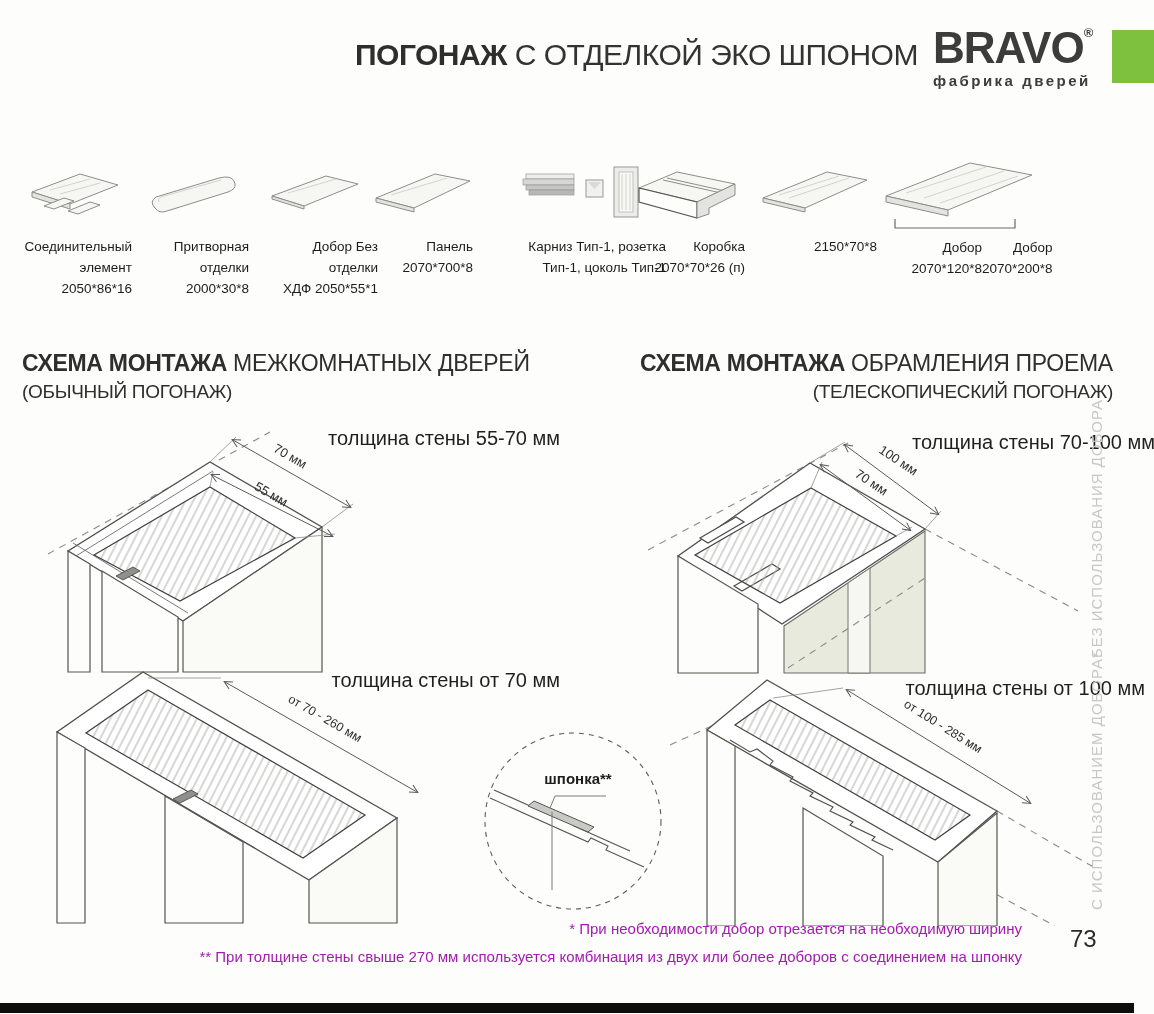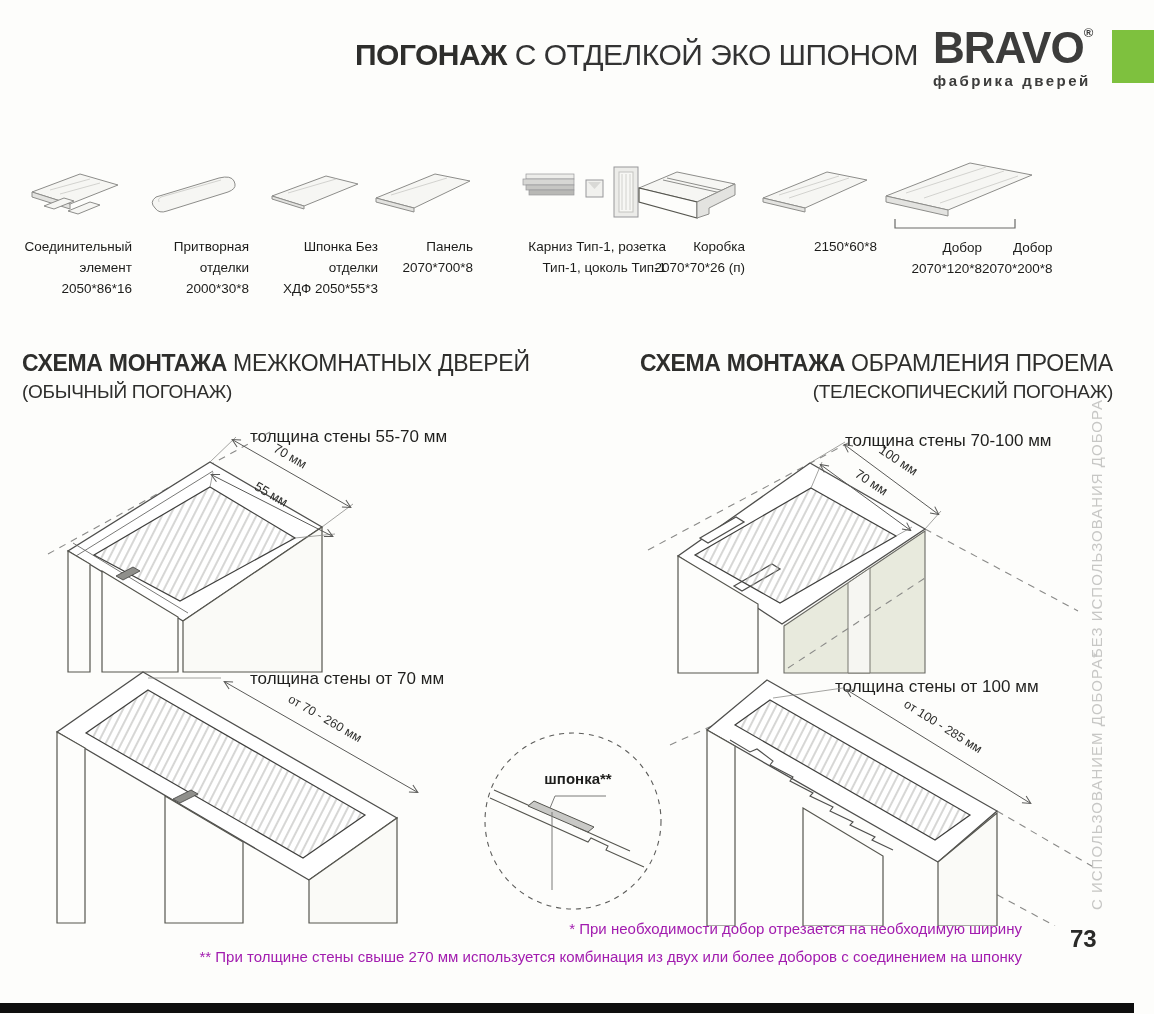--- a/index.html
+++ b/index.html
@@ -16,21 +16,21 @@
   
   .product{position:absolute;top:158px;}
   .picon{height:64px;display:flex;align-items:flex-end;}
   .plabel{margin-top:15px;font-size:13.5px;line-height:1.55;color:#1c1c1a;text-align:right;}
   .bracket{position:absolute;}
   
   .scheme-h{position:absolute;font-size:23px;color:#2e2e2c;letter-spacing:-0.3px;}
   .scheme-h b{font-weight:700;}
   .scheme-sub{font-size:19px;margin-top:4px;color:#2e2e2c;}
   
-  .caption{position:absolute;width:310px;text-align:left;font-size:17px;font-weight:500;color:#1f1f1d;}
+  .caption{position:absolute;width:310px;text-align:right;font-size:20px;font-weight:500;color:#1f1f1d;}
   
   .diag{position:absolute;}
   .dash{stroke:#8a8a88;stroke-width:1.1;stroke-dasharray:7 6;fill:none;}
   .band{fill:#ffffff;stroke:#4f4f4d;stroke-width:1.3;}
   .hatchpoly{stroke:#3f3f3d;stroke-width:1.2;}
   .face{fill:#fdfdfb;stroke:#56564f;stroke-width:1.2;}
   .face2{fill:#fafaf7;stroke:#56564f;stroke-width:1.2;}
   .faceg{fill:#e8eadd;stroke:#6a6a64;stroke-width:1.1;}
   .facew{fill:#f6f6f2;stroke:#77776f;stroke-width:1;}
   .hinge{fill:#8f8f8b;stroke:#3d3d3b;stroke-width:0.8;}
@@ -43,21 +43,21 @@
   .detailtxt{font:600 15px "Liberation Sans",sans-serif;fill:#1d1d1b;text-anchor:middle;}
   
   .ip{fill:#f6f6f3;stroke:#8d8d8a;stroke-width:1;}
   .ipd{fill:#e3e3e0;stroke:#8d8d8a;stroke-width:1;}
   .ipl{stroke:#c9c9c5;stroke-width:0.8;}
   
   .side-label{position:absolute;writing-mode:vertical-rl;transform:rotate(180deg);
     font-size:15px;letter-spacing:1px;color:#c7c7c5;font-weight:500;white-space:nowrap;}
   
   .note{position:absolute;font-size:15px;color:#a21caf;white-space:nowrap;}
-  .pagenum{position:absolute;left:1070px;top:925px;font-size:24px;color:#2a2a28;font-weight:bold;}
+  .pagenum{position:absolute;left:1070px;top:925px;font-size:24px;color:#2a2a28;}
   .bottombar{position:absolute;left:0;top:1003px;width:1134px;height:10px;background:#0e0e0e;}
 </style>
 </head>
 <body>
 
 <div class="page">
 
   <div class="title">
     <b>ПОГОНАЖ</b><span> С ОТДЕЛКОЙ ЭКО ШПОНОМ</span>
   </div>
@@ -101,22 +101,22 @@
 
   <div class="product" style="left:262px;width:116px">
     <div class="picon">
       <svg width="104" height="56" viewBox="0 0 104 56">
         <polygon class="ip" points="10,30 64,10 96,18 42,40"></polygon>
         <polygon class="ipd" points="10,30 10,33 42,43 42,40"></polygon>
         <line class="ipl" x1="26" y1="27" x2="74" y2="13"></line>
       </svg>
     </div>
     <div class="plabel">
-      <div>Шпонка Без отделки</div>
-      <div>ХДФ 2050*55*3</div>
+      <div>Добор Без отделки</div>
+      <div>ХДФ 2050*55*1</div>
     </div>
   </div>
 
   <div class="product" style="left:371px;width:102px">
     <div class="picon">
       <svg width="102" height="56" viewBox="0 0 102 56">
         <polygon class="ip" points="5,32 64,8 99,15 43,42"></polygon>
         <polygon class="ipd" points="5,32 5,36 43,46 43,42"></polygon>
         <line class="ipl" x1="20" y1="29" x2="76" y2="12"></line>
       </svg>
@@ -167,21 +167,21 @@
   <div class="product" style="left:755px;width:122px">
     <div class="picon">
       <svg width="118" height="58" viewBox="0 0 118 58">
         <polygon class="ip" points="8,34 72,8 112,16 50,44"></polygon>
         <polygon class="ipd" points="8,34 8,38 50,48 50,44"></polygon>
         <line class="ipl" x1="24" y1="31" x2="84" y2="12"></line>
           <line class="ipl" x1="34" y1="34" x2="94" y2="14"></line>
       </svg>
     </div>
     <div class="plabel">
-      <div>2150*60*8</div>
+      <div>2150*70*8</div>
     </div>
   </div>
 
   <div class="product" style="left:858px;width:296px">
     <div class="picon" style="padding-left:18px">
       <svg width="170" height="64" viewBox="0 0 170 64">
         <polygon class="ip" points="10,38 94,5 156,17 72,52"></polygon>
         <polygon class="ipd" points="10,38 10,44 72,58 72,52"></polygon>
         <line class="ipl" x1="30" y1="35" x2="110" y2="9"></line>
           <line class="ipl" x1="48" y1="40" x2="128" y2="13"></line>

